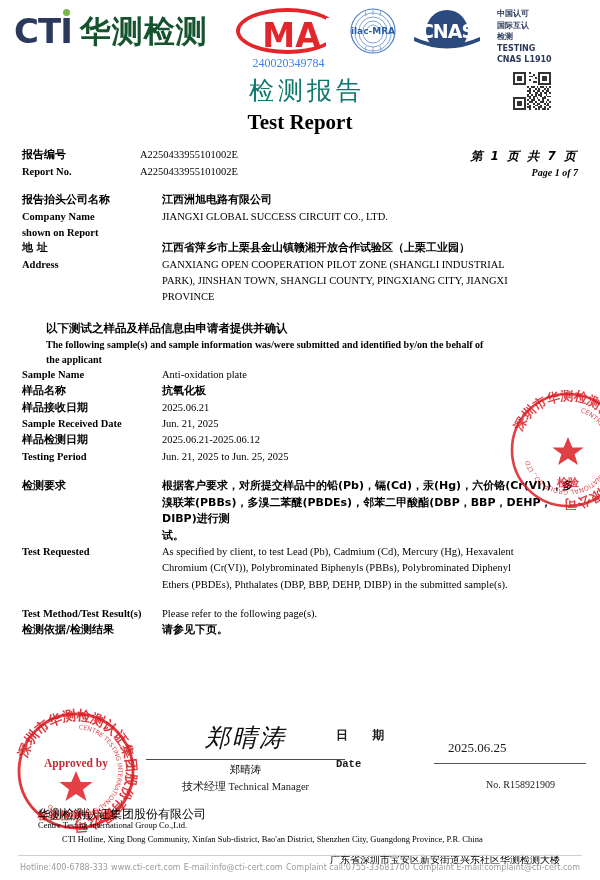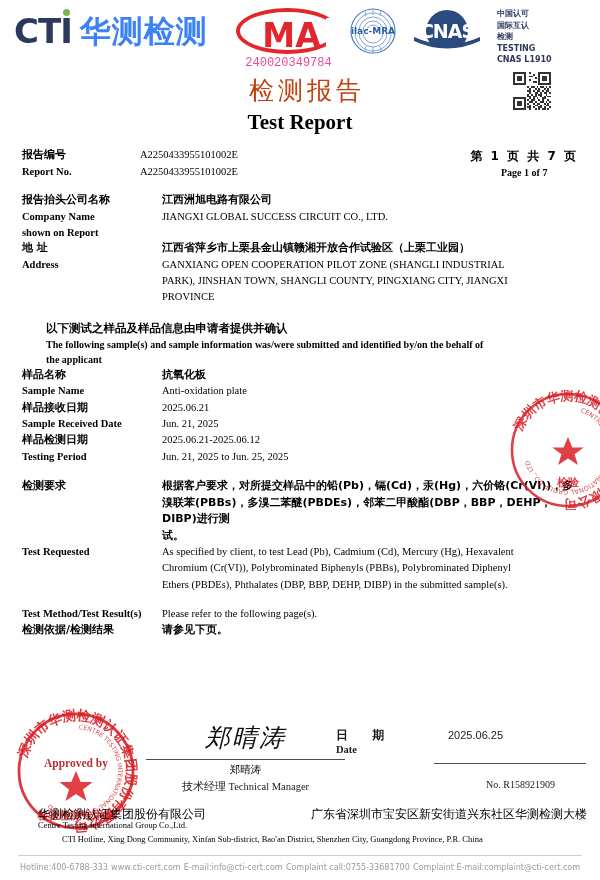--- a/index.html
+++ b/index.html
@@ -46,21 +46,21 @@
     top: -5px;
     width: 7px;
     height: 7px;
     border-radius: 50%;
     background: #7ab648;
   }
   .cti-cn {
     font-family: "DejaVu Sans", sans-serif;
     font-weight: bold;
     font-size: 31px;
-    color: #3b82f6;
+    color: #14532d;
     margin-left: 8px;
     letter-spacing: 1px;
     line-height: 1;
   }
 
   .cma-logo {
     position: absolute;
     left: 236px;
     top: 8px;
     width: 105px;
@@ -93,23 +93,23 @@
   .cma-c-cut {
     position: absolute;
     right: -5px;
     top: 6px;
     width: 14px;
     height: 34px;
     background: #ffffff;
   }
   .cma-num {
     margin-top: 2px;
-    font-family: Liberation Mono, monospace;
+    font-family: Liberation Serif, serif;
     font-size: 12px;
-    color: #ec4899;
+    color: #3b82f6;
     letter-spacing: 0px;
   }
 
   .ilac-logo {
     position: absolute;
     left: 349px;
     top: 7px;
     width: 48px;
     height: 48px;
   }
@@ -140,21 +140,21 @@
 
   .title-cn {
     position: absolute;
     left: 14px;
     right: 0;
     top: 74px;
     text-align: center;
     font-family: Liberation Mono, monospace;
     font-size: 25px;
     letter-spacing: 4px;
-    color: #c2410c;
+    color: #0f766e;
   }
   .title-en {
     position: absolute;
     left: 0;
     right: 0;
     top: 110px;
     text-align: center;
     font-family: "Liberation Serif", serif;
     font-weight: bold;
     font-size: 21px;
@@ -211,21 +211,22 @@
     font-size: 10.5px;
     line-height: 1.5;
     color: #000;
   }
   .spacer-md { height: 13px; }
 
   .pagecount {
     position: absolute;
     right: 22px;
     top: 0;
-    text-align: center;
+    text-align: right;
+    font-style: italic;
   }
   .pagecount .cn {
     letter-spacing: 2px;
     font-size: 12px;
   }
   .pagecount .en {
     font-size: 10px;
     font-weight: bold;
   }
 
@@ -289,31 +290,31 @@
     top: 2px;
     width: 250px;
   }
   .date-lbl-cn {
     font-family: "DejaVu Sans", sans-serif;
     font-weight: bold;
     font-size: 12px;
     letter-spacing: 10px;
   }
   .date-lbl-en {
+    font-family: Liberation Mono, monospace;
+    font-weight: bold;
+    font-size: 10.5px;
+    margin-top: 14px;
+  }
+  .date-val {
+    position: absolute;
+    left: 112px;
+    top: 13px;
     font-family: Liberation Serif, serif;
-    font-weight: bold;
-    font-size: 10.5px;
-    margin-top: 0;
-  }
-  .date-val {
-    position: absolute;
-    left: 112px;
-    top: 2px;
-    font-family: Liberation Sans, sans-serif;
-    font-size: 11px;
+    font-size: 13px;
   }
   .date-line {
     position: absolute;
     left: 98px;
     top: 36px;
     width: 152px;
     border-bottom: 1.5px solid #555;
   }
   .date-no {
     position: absolute;
@@ -354,24 +355,25 @@
   }
   .fa-cn-left {
     position: absolute;
     left: 38px;
     font-family: "DejaVu Sans", sans-serif;
     font-size: 12px;
     color: #000;
   }
   .fa-cn-right {
     position: absolute;
-    left: 311px;
-    font-family: "DejaVu Sans", sans-serif;
-    font-size: 12px;
-    color: #000;
+    left: 330px;
+    font-family: "DejaVu Sans", sans-serif;
+    font-size: 10px;
+    color: #000;
+    margin-top: 47px;
   }
   .fa-en-left {
     position: absolute;
     left: 38px;
     font-family: "Liberation Serif", serif;
     font-size: 8.5px;
     color: #000;
   }
   .fa-en-full {
     position: absolute;
@@ -608,26 +610,26 @@
       </div>
     </div>
 
     <div class="declare">
       <div class="cn">以下测试之样品及样品信息由申请者提供并确认</div>
       <div class="en">The following sample(s) and sample information was/were submitted and identified by/on the behalf of</div>
       <div class="en">the applicant</div>
     </div>
 
     <div class="row">
+      <div class="lbl-wide en">Sample Name</div>
+      <div class="en-val">Anti-oxidation plate</div>
+    </div>
+    <div class="row">
       <div class="lbl-wide cn">样品名称</div>
       <div class="cn-val">抗氧化板</div>
-    </div>
-    <div class="row">
-      <div class="lbl-wide en">Sample Name</div>
-      <div class="en-val">Anti-oxidation plate</div>
     </div>
 
     <div class="row">
       <div class="lbl-wide cn">样品接收日期</div>
       <div class="val-num">2025.06.21</div>
     </div>
     <div class="row">
       <div class="lbl-wide en">Sample Received Date</div>
       <div class="en-val">Jun. 21, 2025</div>
     </div>

